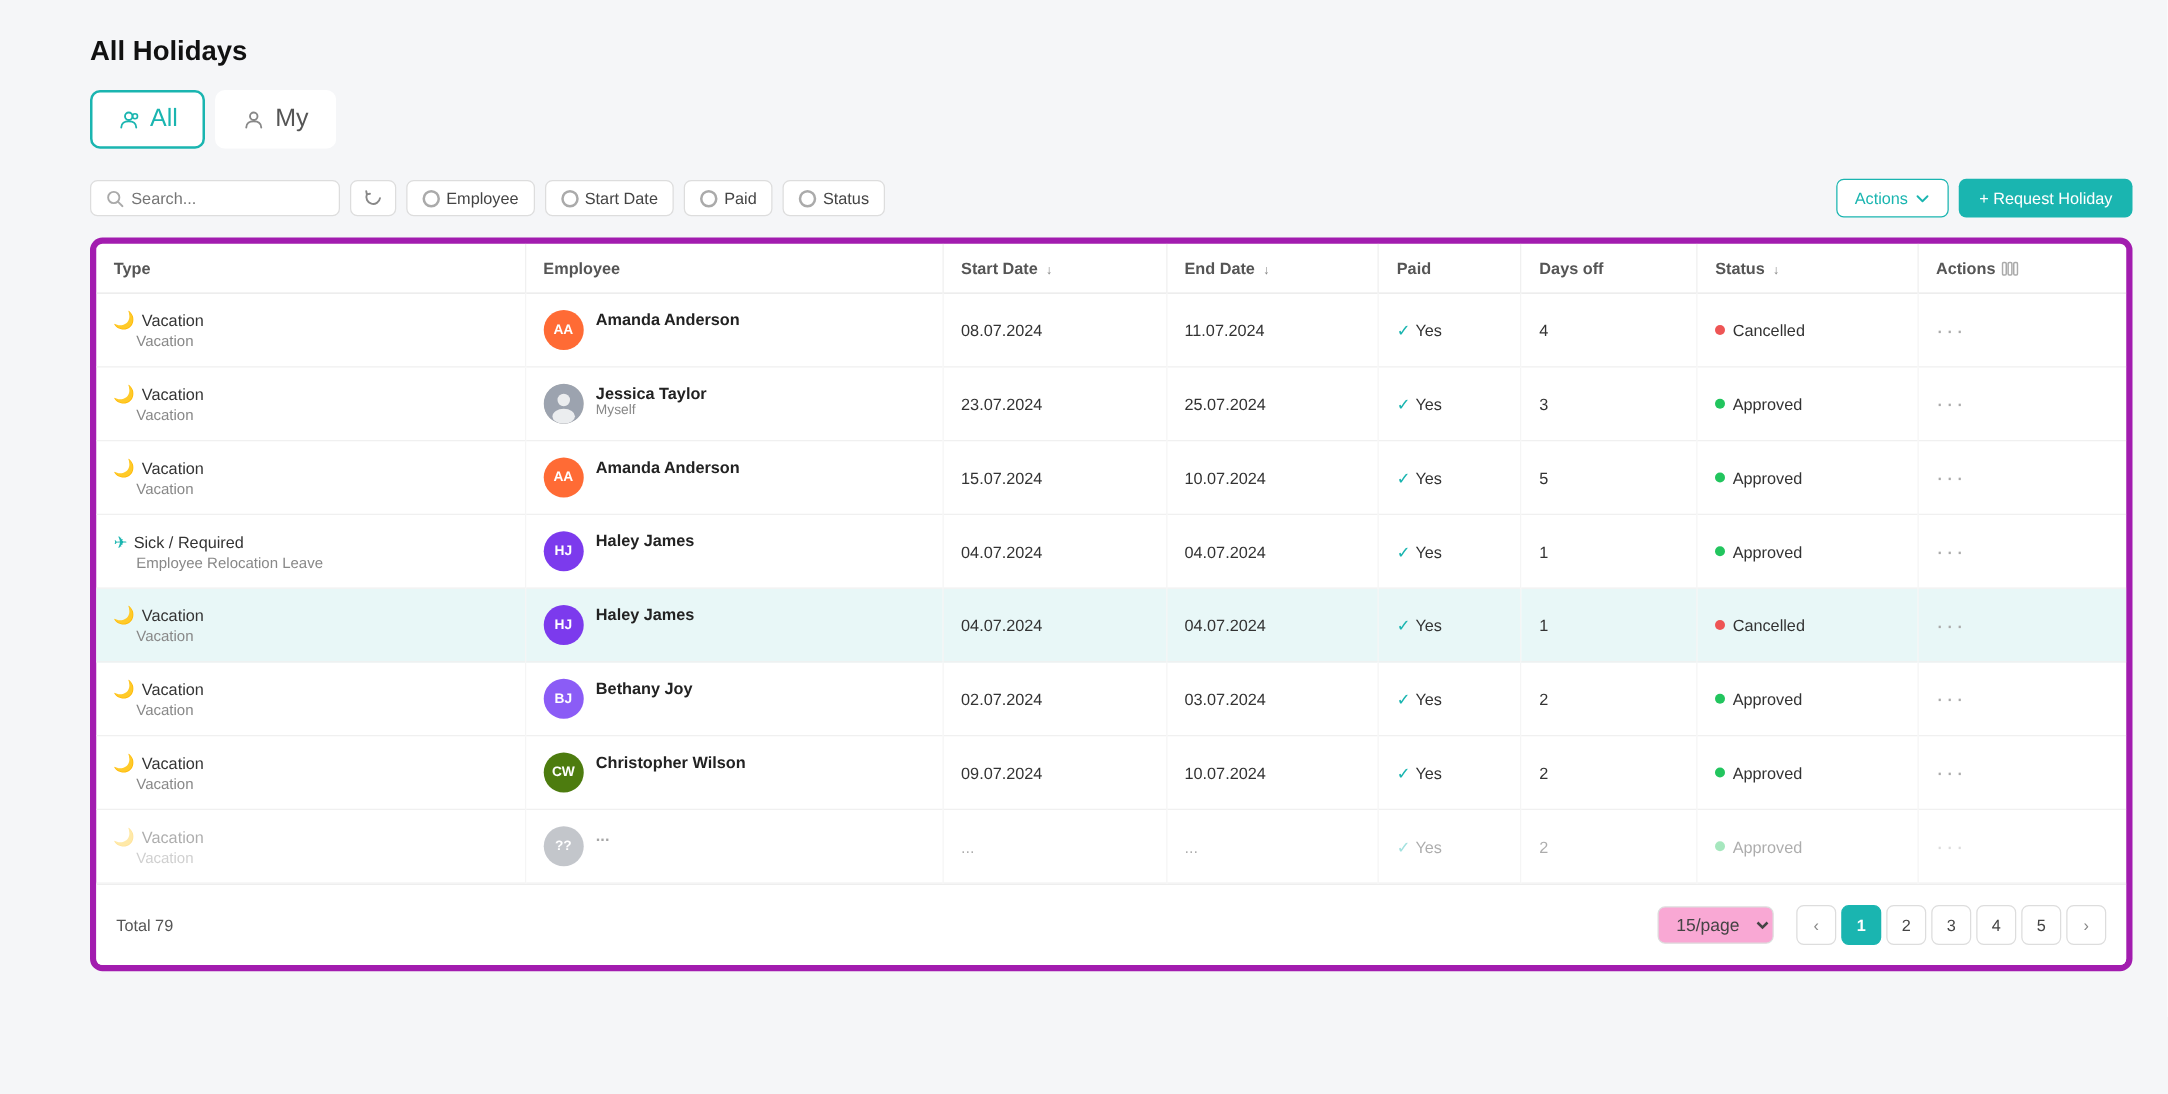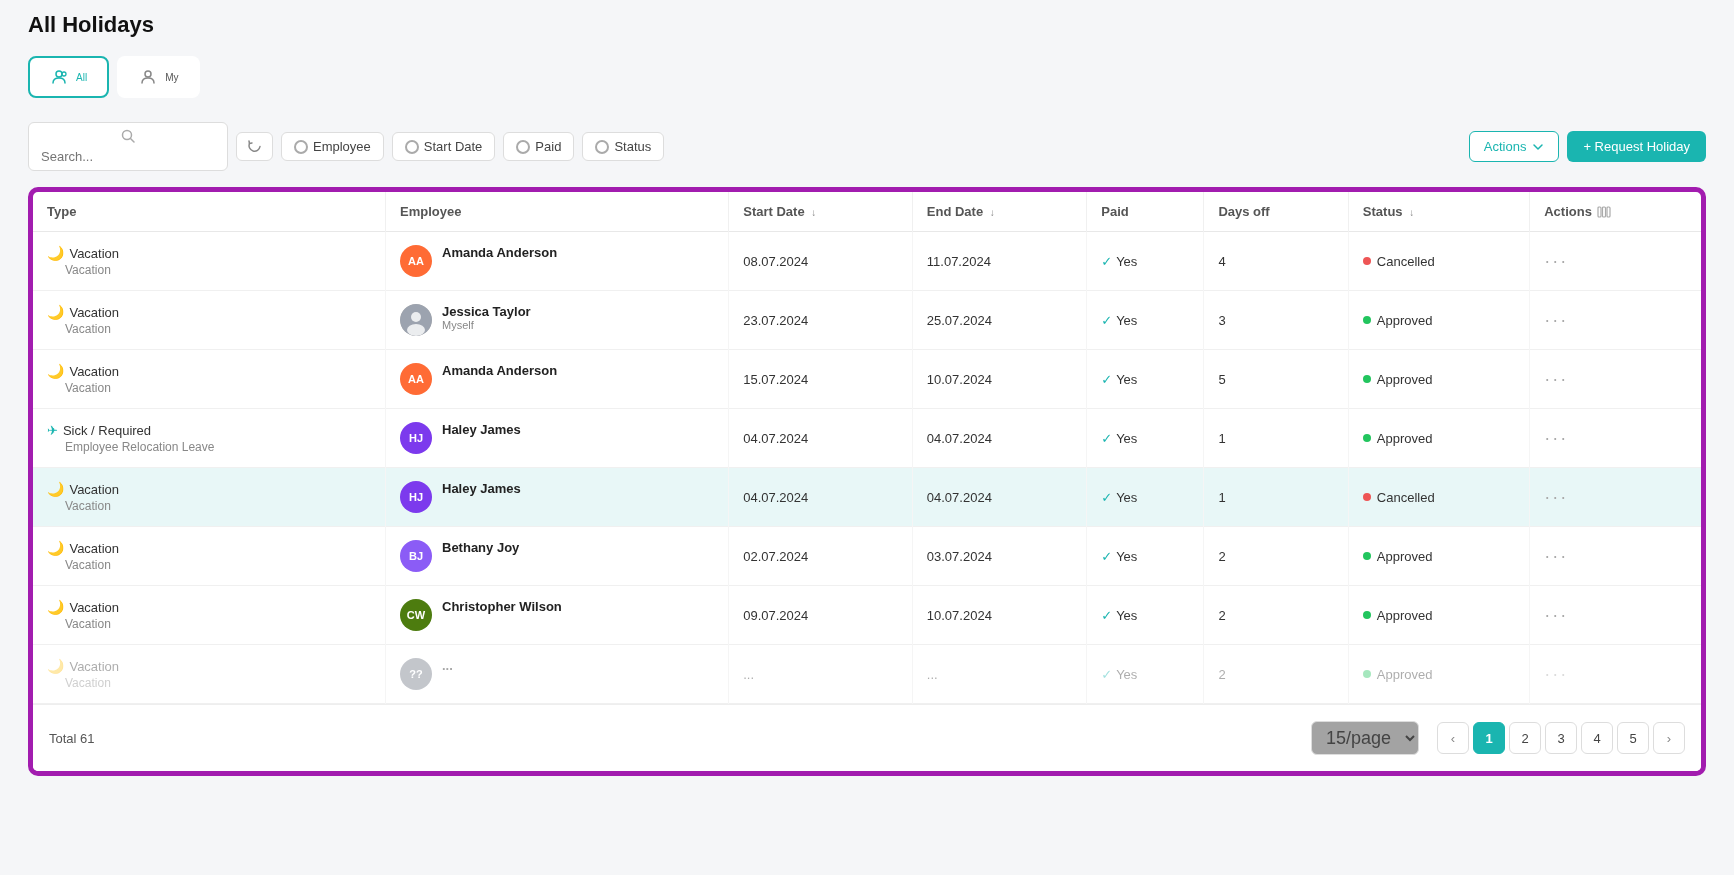--- a/index.html
+++ b/index.html
@@ -1,28 +1,28 @@
 <!DOCTYPE html>
 <html><head>
   <meta charset="utf-8">
   <style>
     * { box-sizing: border-box; margin: 0; padding: 0; }
     body { font-family: -apple-system, BlinkMacSystemFont, 'Segoe UI', sans-serif; background: #f5f6f8; color: #222; font-size: 14px; }
-    .page { padding: 12px 28px; min-height: 100vh; }
+    .page { padding: 28px 28px; min-height: 100vh; margin-left: 44px; }
     .page-title { font-size: 22px; font-weight: 700; margin-bottom: 18px; color: #111; }
 
     
     .tabs { display: flex; gap: 8px; margin-bottom: 24px; }
-    .tab { display: flex; align-items: center; gap: 8px; padding: 10px 20px; border-radius: 8px; cursor: pointer; border: 2px solid transparent; background: #fff; font-size: 10px; font-weight: 500; color: #555; }
+    .tab { display: flex; align-items: center; gap: 8px; padding: 10px 20px; border-radius: 8px; cursor: pointer; border: 2px solid transparent; background: #fff; font-size: 20px; font-weight: 500; color: #555; }
     .tab.active { border-color: #1ab5b0; color: #1ab5b0; background: #fff; }
     .tab-icon { width: 18px; height: 18px; display: inline-flex; align-items: center; justify-content: center; }
 
     
     .toolbar { display: flex; align-items: center; gap: 8px; margin-bottom: 16px; }
-    .search-box { display: flex; align-items: center; gap: 6px; background: #fff; border: 1px solid #ddd; border-radius: 6px; padding: 6px 12px; width: 200px; flex-direction: column; }
+    .search-box { display: flex; align-items: center; gap: 6px; background: #fff; border: 1px solid #ddd; border-radius: 6px; padding: 6px 12px; width: 200px; }
     .search-box input { border: none; outline: none; font-size: 13px; color: #555; background: transparent; width: 100%; }
     .search-icon-svg { color: #aaa; flex-shrink: 0; }
     .refresh-btn { background: #fff; border: 1px solid #ddd; border-radius: 6px; padding: 6px 10px; cursor: pointer; display: flex; align-items: center; justify-content: center; }
     .filter-btn { display: flex; align-items: center; gap: 5px; background: #fff; border: 1px solid #ddd; border-radius: 6px; padding: 6px 12px; cursor: pointer; font-size: 13px; color: #444; }
     .filter-btn .circle-icon { width: 14px; height: 14px; border-radius: 50%; border: 2px solid #aaa; display: inline-block; }
     .spacer { flex: 1; }
     .actions-btn { display: flex; align-items: center; gap: 6px; background: #fff; border: 1px solid #1ab5b0; border-radius: 6px; padding: 7px 14px; cursor: pointer; font-size: 13px; color: #1ab5b0; font-weight: 500; }
     .request-btn { display: flex; align-items: center; gap: 6px; background: #1ab5b0; border: none; border-radius: 6px; padding: 8px 16px; cursor: pointer; font-size: 13px; color: #fff; font-weight: 500; }
 
     
@@ -54,21 +54,21 @@
     .status-dot.cancelled { background: #e55; }
     .status-dot.approved { background: #22c55e; }
 
     .actions-dots { cursor: pointer; color: #aaa; font-size: 18px; letter-spacing: 2px; }
 
     .sort-icon { font-size: 10px; margin-left: 3px; color: #888; }
 
     
     .pagination-bar { display: flex; align-items: center; justify-content: center; padding: 16px; gap: 6px; background: #fff; border-top: 1px solid #eee; }
     .total-label { margin-right: auto; font-size: 13px; color: #555; }
-    .per-page-select { border: 1px solid #ddd; border-radius: 6px; padding: 5px 10px; font-size: 18px; background: #a3a3a3; cursor: pointer; margin-right: 12px; color: #444; }
+    .per-page-select { border: 1px solid #ddd; border-radius: 6px; padding: 5px 10px; font-size: 14px; background: #f9a8d4; cursor: pointer; margin-right: 12px; color: #444; }
     .page-nav { display: flex; align-items: center; gap: 4px; }
     .page-btn { width: 32px; height: 32px; border-radius: 6px; border: 1px solid #ddd; background: #fff; cursor: pointer; font-size: 13px; color: #444; display: flex; align-items: center; justify-content: center; }
     .page-btn.active { background: #1ab5b0; color: #fff; border-color: #1ab5b0; font-weight: 600; }
     .page-btn.nav { background: #fff; color: #888; }
 
     .col-actions-header { display: flex; align-items: center; gap: 5px; }
   </style>
 </head>
 <body>
 
@@ -471,21 +471,21 @@
     <span class="status-dot approved"></span>
     <span>Approved</span>
   </div>
             </td>
             <td><span class="actions-dots">···</span></td>
           </tr>
         </tbody>
     </table>
 
     <div class="pagination-bar">
-      <span class="total-label">Total 61</span>
+      <span class="total-label">Total 79</span>
       <select class="per-page-select">
         <option>15/page</option>
         <option>25/page</option>
         <option>50/page</option>
       </select>
       <div class="page-nav">
         <button class="page-btn nav">‹</button>
         <button class="page-btn active">1</button>
         <button class="page-btn">2</button>
         <button class="page-btn">3</button>

